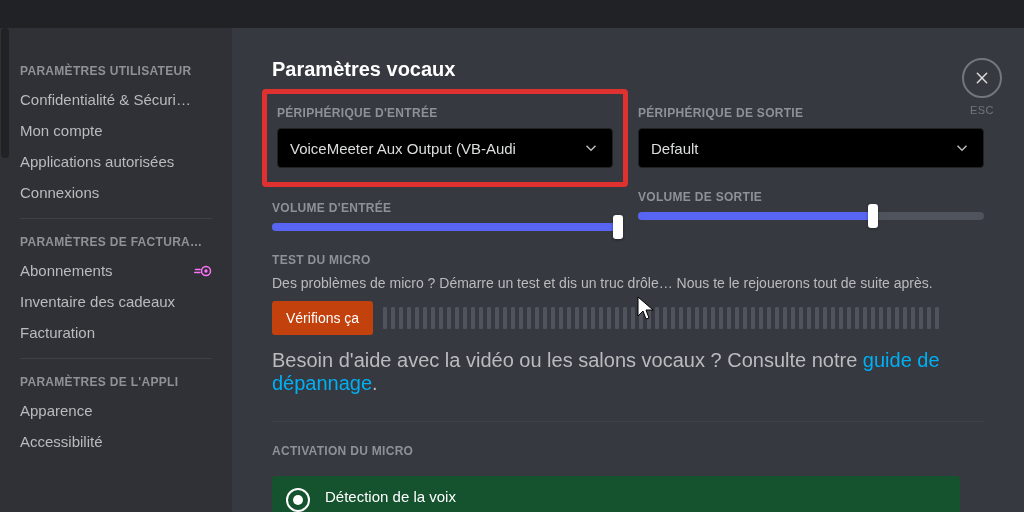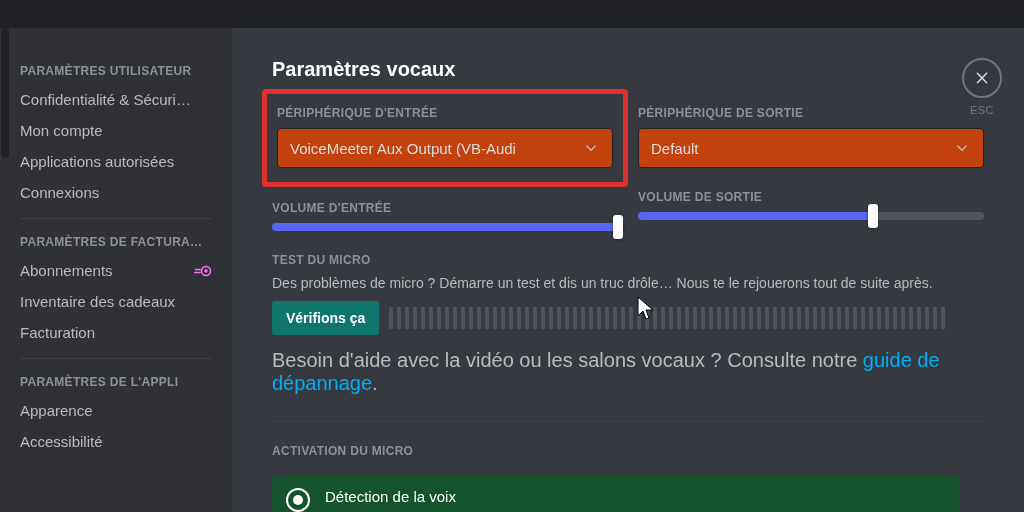--- a/index.html
+++ b/index.html
@@ -106,21 +106,21 @@
   .col { flex: 1; min-width: 0; }
   .section-label {
     font-size: 12px;
     font-weight: 700;
     color: #8e9297;
     text-transform: uppercase;
     margin-bottom: 8px;
     letter-spacing: .3px;
   }
   .select {
-    background: #c2410c;
+    background: #000000;
     border: 1px solid #202225;
     border-radius: 4px;
     height: 40px;
     display: flex;
     align-items: center;
     justify-content: space-between;
     padding: 0 12px;
     color: #dcddde;
     font-size: 15px;
     cursor: pointer;
@@ -170,28 +170,28 @@
     font-size: 14px;
     color: #b9bbbe;
     margin: 6px 0 10px 0;
   }
   .mic-row {
     display: flex;
     align-items: center;
     gap: 10px;
   }
   .btn-primary {
-    background: #0f766e;
+    background: #c2410c;
     color: #fff;
     border: none;
     border-radius: 3px;
     height: 34px;
     padding: 0 14px;
     font-size: 14px;
-    font-weight: 700;
+    font-weight: 400;
     cursor: pointer;
     flex-shrink: 0;
   }
   .meter {
     flex: 1;
     height: 22px;
     display: flex;
     gap: 4px;
     overflow: hidden;
   }

